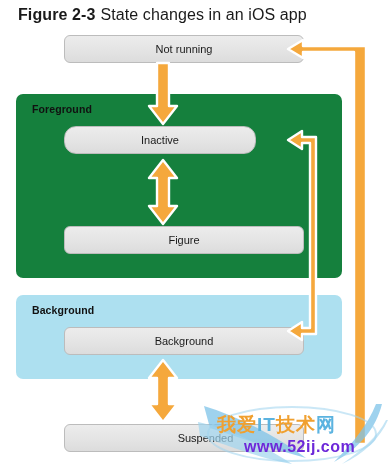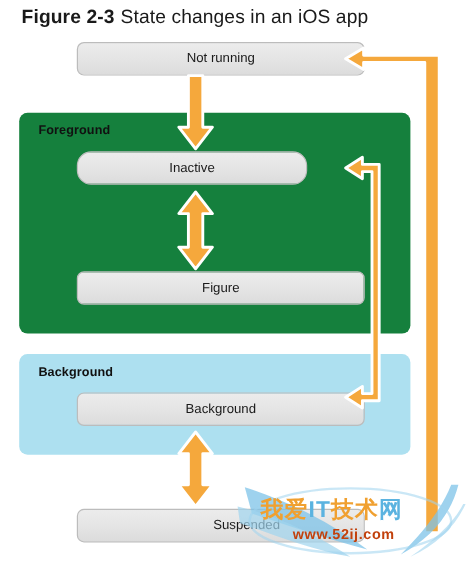--- a/index.html
+++ b/index.html
@@ -111,23 +111,23 @@
     top: 14px;
     font-size: 19px;
     font-weight: bold;
     letter-spacing: 1px;
     white-space: nowrap;
   }
   .wm-url {
     position: absolute;
     left: 48px;
     top: 40px;
-    font-size: 12px;
+    font-size: 16px;
     font-weight: bold;
-    color: #c2410c;
+    color: #6d28d9;
     letter-spacing: 0.5px;
     white-space: nowrap;
   }
 </style>
 </head>
 <body>
 
 <div id="page">
 
   <div class="caption">

